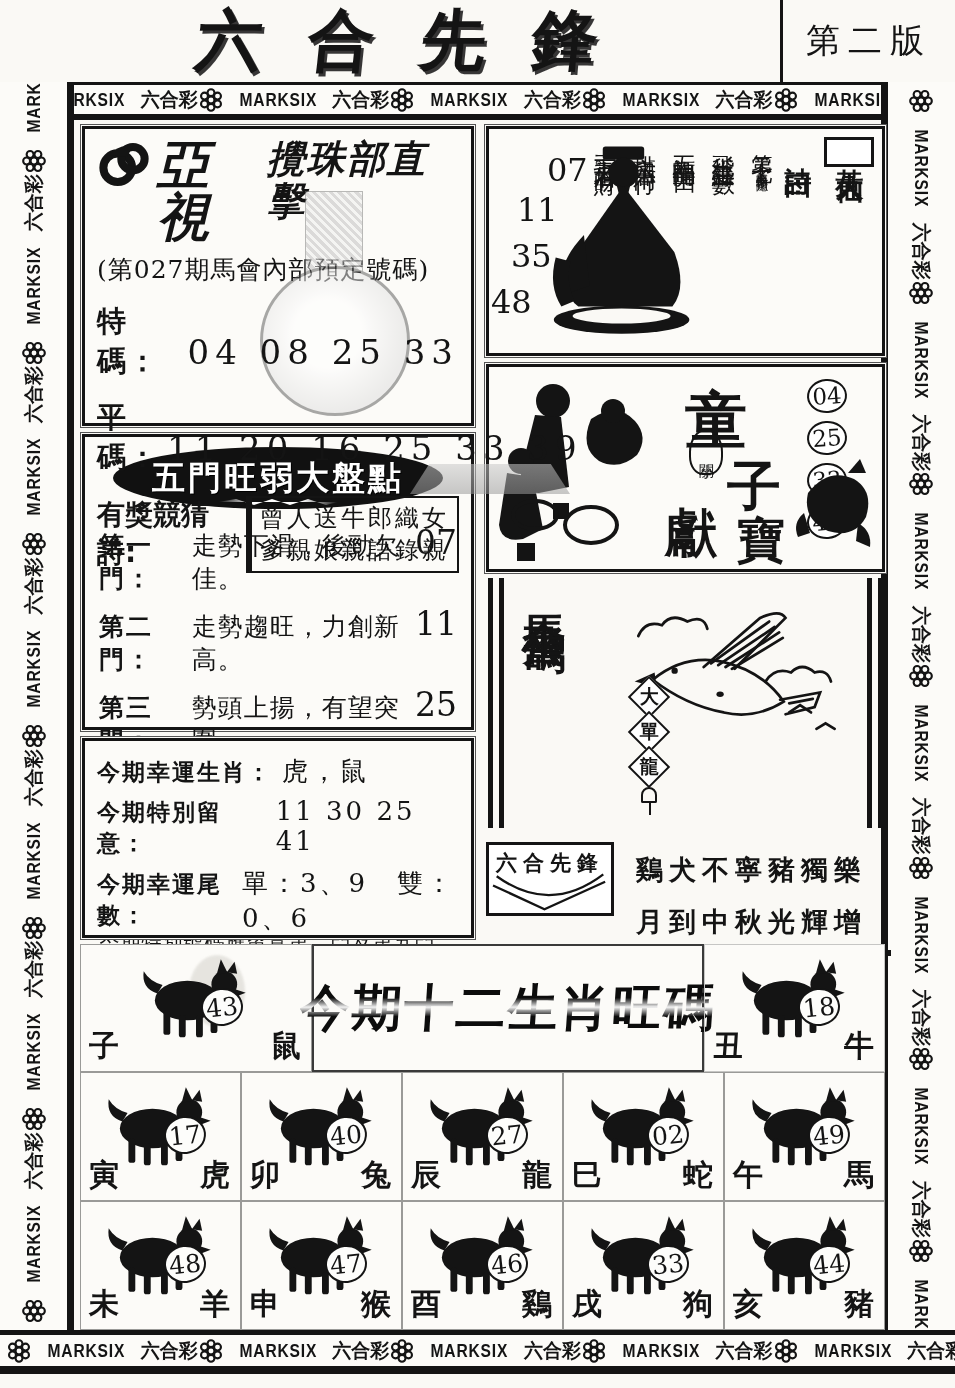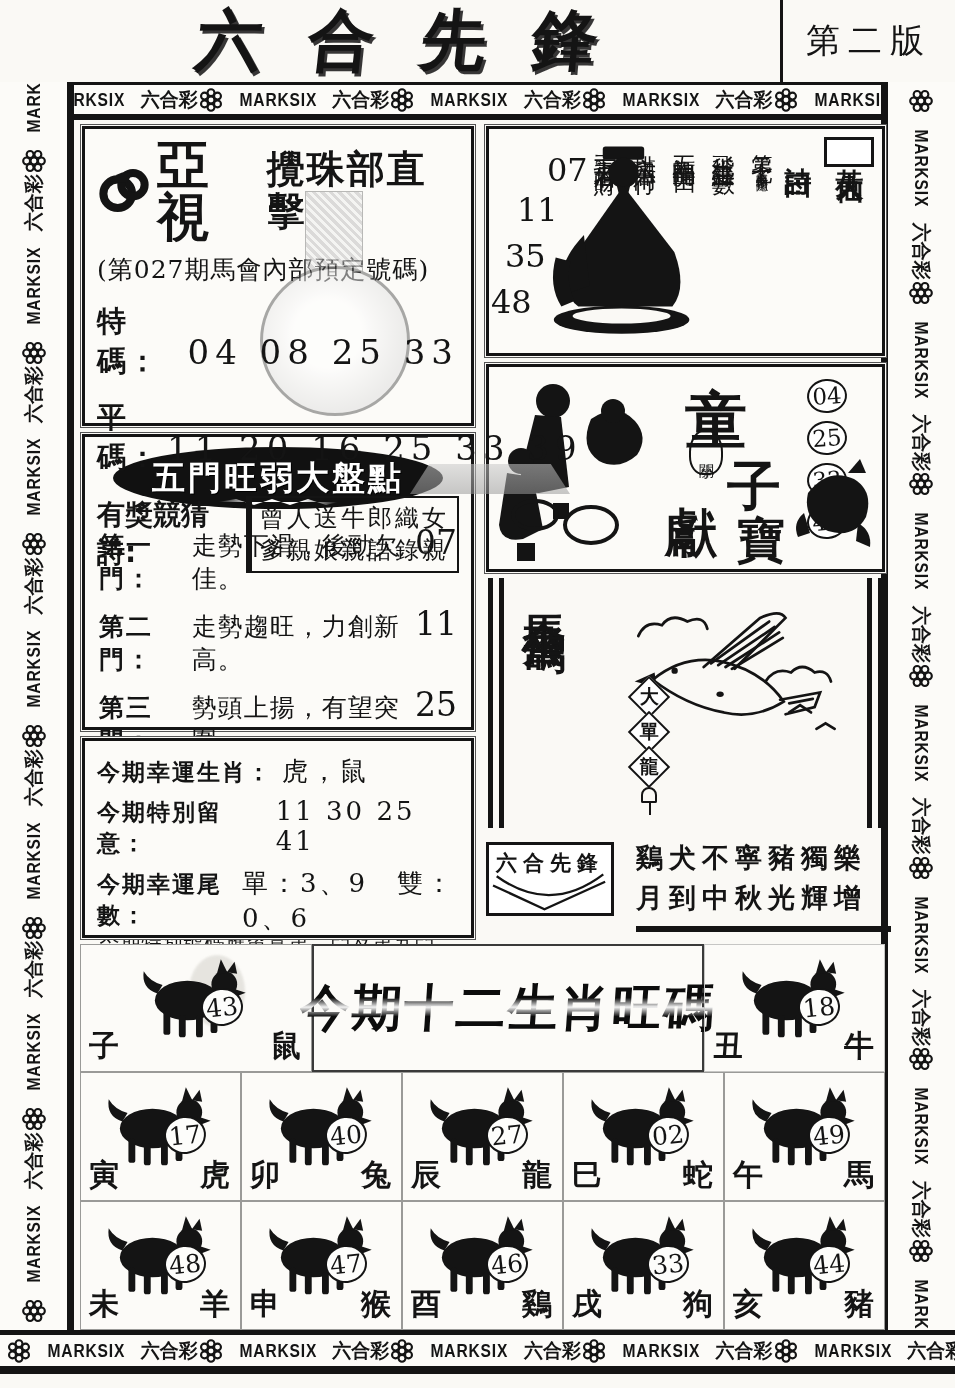--- a/index.html
+++ b/index.html
@@ -29,21 +29,21 @@
   .strip-unit .cjk { font-family:"DejaVu Sans",sans-serif; font-weight:900; font-size:19px; }
   .flower { width:26px; height:26px; }
 
   
   .content { position:absolute; left:80px; top:126px; width:805px; height:1204px; }
   .panel { position:absolute; background:#fcfbf8; }
   .boxed { border:3px solid #141414; box-shadow:0 0 0 1px #fcfbf8, 0 0 0 2px #555; }
 
   
   .atv { left:2px; top:0; width:392px; height:300px; padding:10px 12px; }
-  .atv-header { display:flex; align-items:center; gap:6px; }
+  .atv-header { display:flex; align-items:flex-start; gap:6px;font-style:italic; }
   .atv-logo { width:54px; height:52px; flex:0 0 auto; }
   .atv-title-main { font-family:"DejaVu Sans",sans-serif; font-weight:900; font-size:52px; line-height:1; letter-spacing:2px; }
   .atv-title-rest { font-family:"DejaVu Sans",sans-serif; font-weight:900; font-size:38px; line-height:1.1; letter-spacing:2px; }
   .atv-sub { font-size:25px; margin-top:10px; letter-spacing:1px; }
   .atv-line { display:flex; align-items:center; margin-top:16px; position:relative; z-index:2; }
   .atv-line .lab { font-family:"DejaVu Sans",sans-serif; font-weight:900; font-size:29px; letter-spacing:2px; }
   .atv-line .val { font-size:34px; letter-spacing:6px; margin-left:8px; white-space:nowrap;margin-top:20px; }
   .machine { position:absolute; left:165px; top:62px; width:170px; height:225px; opacity:.5; z-index:1; }
   .machine .drum { position:absolute; left:10px; top:75px; width:150px; height:150px; border-radius:50%;
      border:3px solid #555; background:radial-gradient(circle at 45% 45%, #fff 30%, #ddd 70%); }
@@ -116,21 +116,21 @@
   .tag span { transform:rotate(-45deg); font-size:19px; font-weight:bold; }
   .tassel { width:16px; height:16px; border:2px solid #141414; border-radius:50% 50% 10% 10%; position:relative; }
   .tassel:after { content:""; position:absolute; left:6px; top:14px; width:2px; height:12px; background:#141414; }
 
   
   .mihan { left:406px; top:708px; width:399px; height:104px; background:transparent; display:flex; align-items:flex-start; }
   .envelope { position:relative; width:128px; height:74px; border:3px solid #141414; background:#fff; flex:0 0 auto; margin-top:8px; }
   .envelope svg { position:absolute; inset:0; width:100%; height:100%; }
   .env-label { position:absolute; left:0; top:4px; width:100%; text-align:center; font-size:21px; letter-spacing:6px; font-weight:bold; }
   .mihan-lines { margin-left:22px; margin-top:2px; }
-  .mihan-line { font-size:27px; letter-spacing:6px; font-weight:bold; margin-top:4px; white-space:nowrap; }
+  .mihan-line { font-size:27px; letter-spacing:6px; font-weight:bold; margin-top:16px; white-space:nowrap; }
   .mihan-rule { width:255px; height:6px; background:#141414; margin-top:10px; }
 
   
   .zodiac { left:0; top:818px; width:805px; height:386px; }
   .z-row1 { display:flex; height:128px; }
   .z-cell { position:relative; border:1px solid #9a9a98; }
   .z-rat { width:232px; }
   .z-titlebox { width:392px; border:2px solid #3a3a3a; display:flex; align-items:center; justify-content:center; }
   .z-ox { flex:1; border-color:#c6c6c4; }
   .z-title { font-family:"DejaVu Sans",sans-serif; font-weight:900; font-size:50px; letter-spacing:2px; white-space:nowrap;
@@ -626,21 +626,21 @@
           <span class="note">枝中平赤鬆子招隱</span>
         </div>
       <div class="hdx-col">飛紅走綠三二數，</div>
           <div class="hdx-col">五福臨門十二四。</div>
           <div class="hdx-col">排六留二十同行，</div>
           <div class="hdx-col">三七來后一有財。</div>
         </div>
       <div class="hdx-nums" id="hdx-nums">
           <div class="hdx-num" style="left: 58px; top: 22px;">07</div>
           <div class="hdx-num" style="left: 28px; top: 62px;">11</div>
-          <div class="hdx-num" style="left: 16px; top: 108px;">35</div>
+          <div class="hdx-num" style="left: 22px; top: 108px;">35</div>
           <div class="hdx-num" style="left: 2px; top: 154px;">48</div>
         </div>
       <svg class="hdx-figure" viewBox="0 0 170 210">
         <g fill="#141414">
           <rect x="72" y="2" width="44" height="14" rx="3"></rect>
           <circle cx="94" cy="30" r="16"></circle>
           <path d="M86,40 q8,10 16,0 l-4,16 -8,0 z"></path>
           <path d="M94,44 L42,118 Q28,160 46,172 L146,172 Q162,152 148,114 Z"></path>
           <path d="M52,96 Q18,132 34,158 L58,150 Z"></path>
           <path d="M22,120 q-8,30 6,52 l14,-6 q-10,-22 -4,-42 z"></path>

